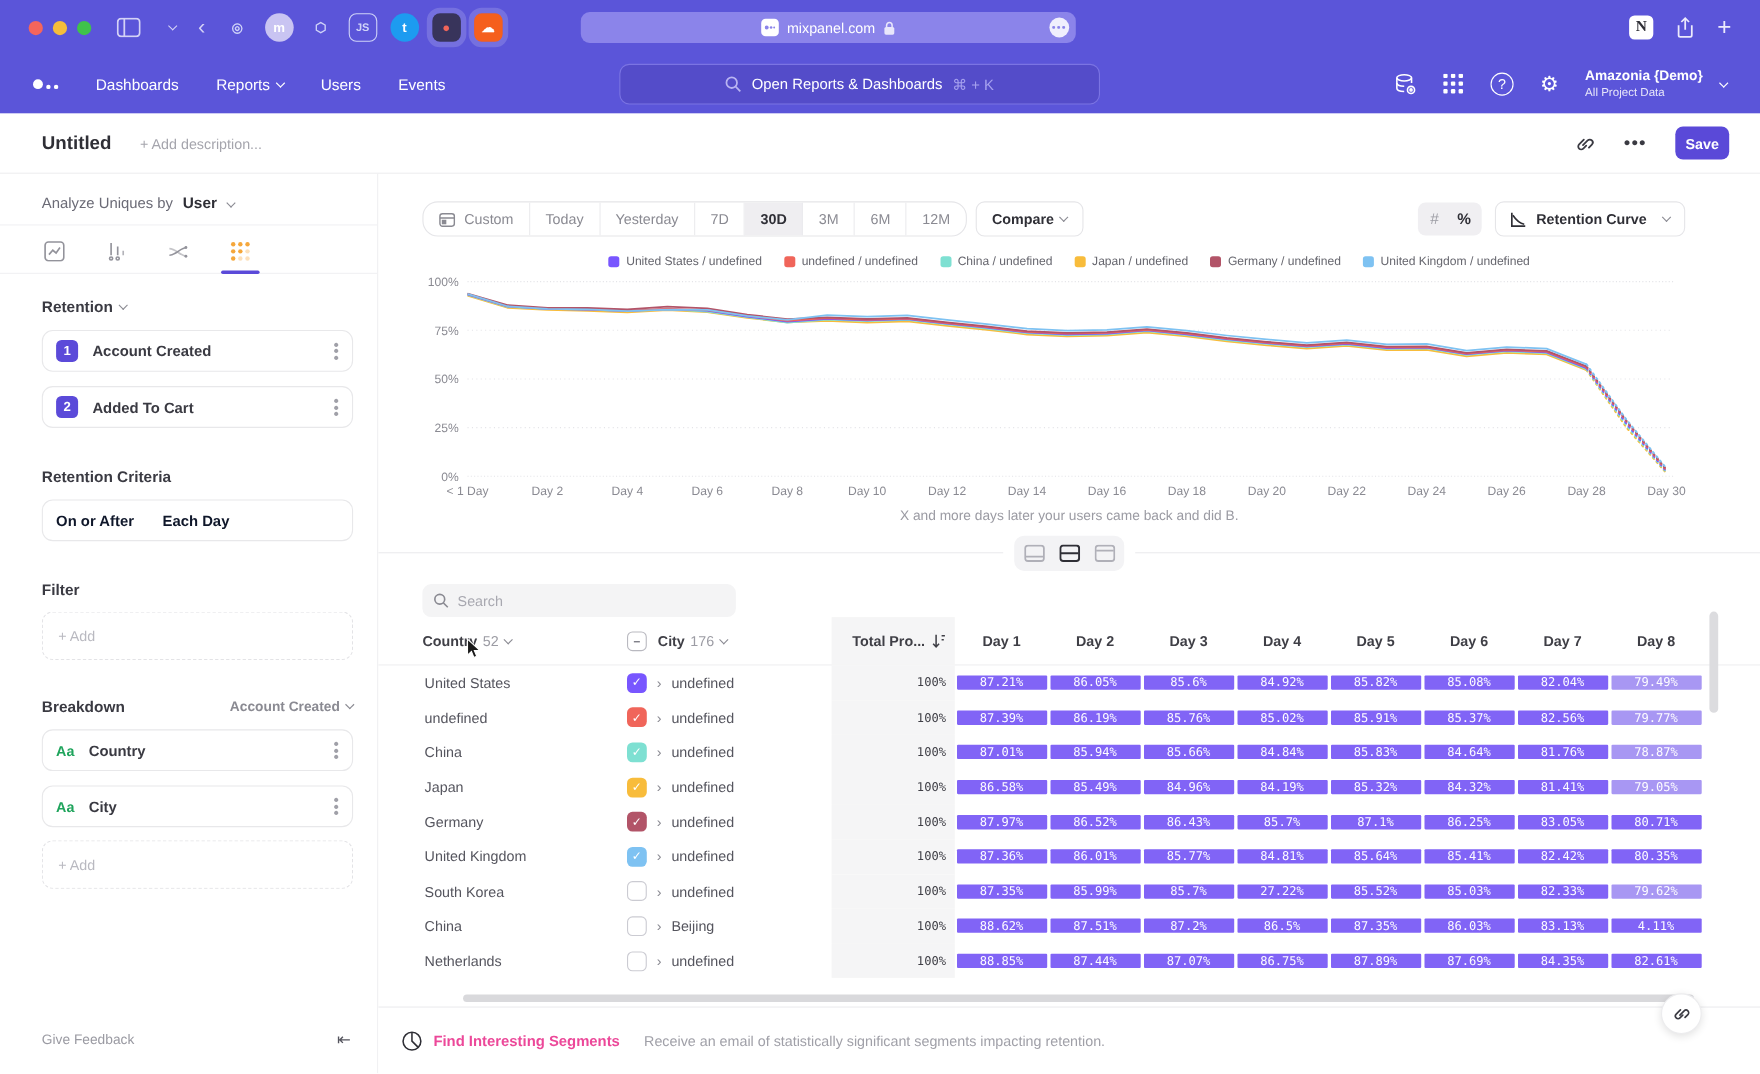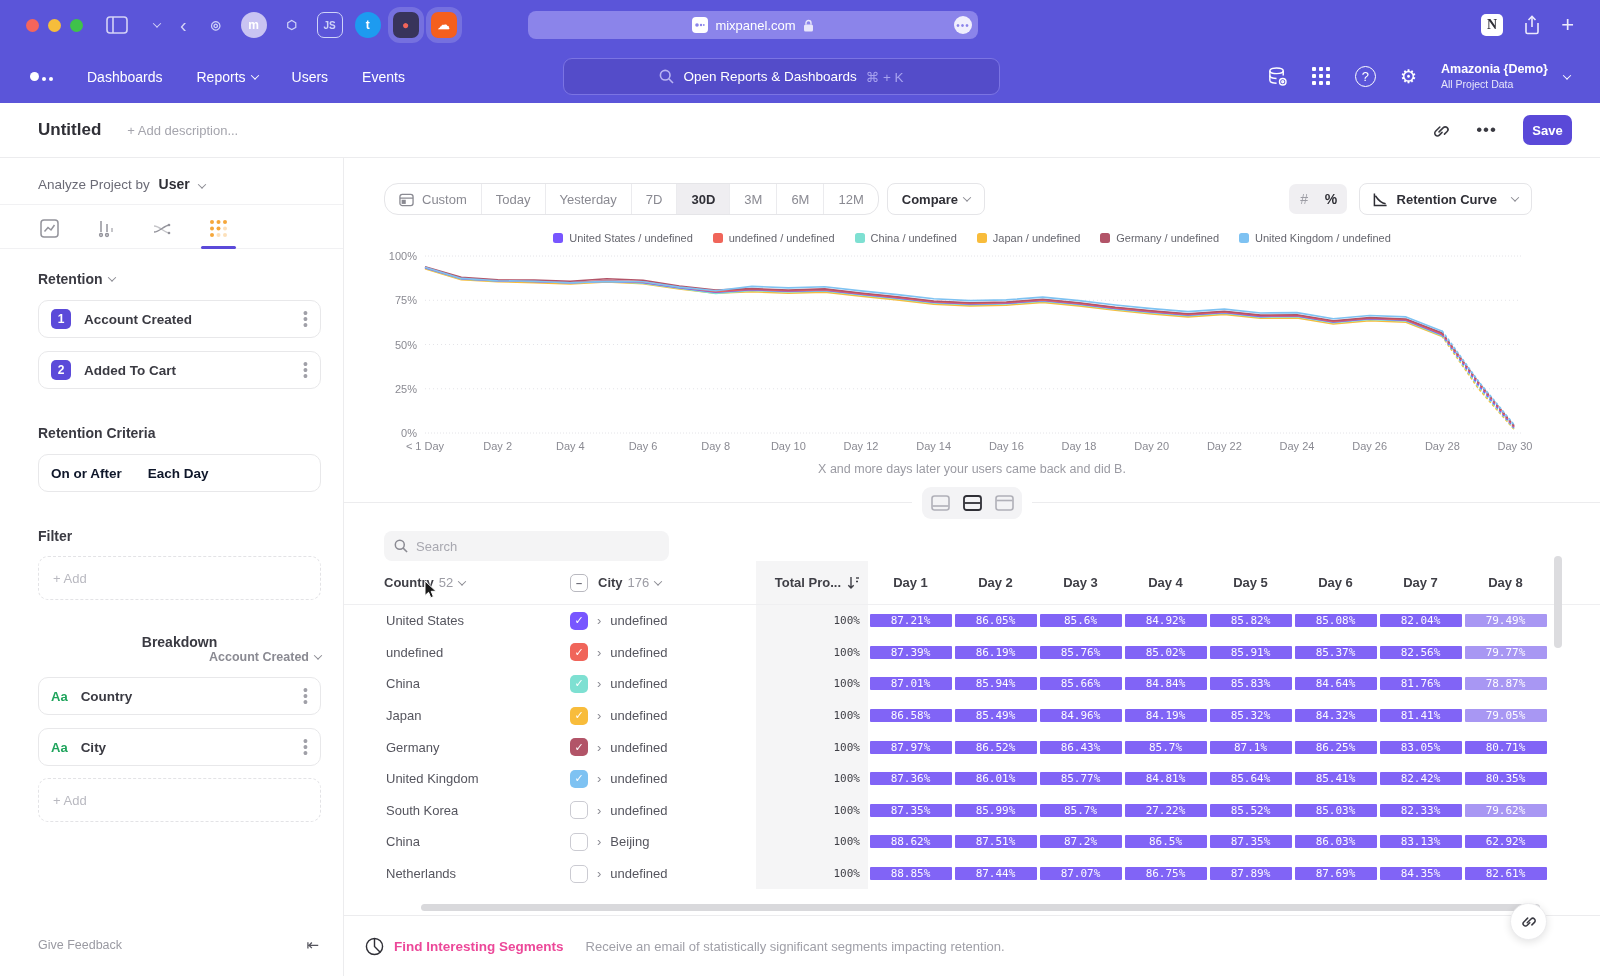--- a/index.html
+++ b/index.html
@@ -64,21 +64,21 @@
   .card { border:1px solid #e8e8ea; border-radius:10px; height:38px; display:flex; align-items:center;
           padding:0 12px; margin-top:13px; background:#fff; }
   .badge { width:20px; height:20px; border-radius:5px; background:#5b4ad9; color:#fff; font-size:12px; font-weight:bold;
            display:flex; align-items:center; justify-content:center; }
   .card .lbl { font-size:13.5px; font-weight:bold; color:#3a3a42; margin-left:13px; }
   .kebab { margin-left:auto; color:#a0a0a8; font-size:14px; letter-spacing:0; line-height:.45; text-align:center; }
   .addcard { border:1.5px dashed #e3e3e6; border-radius:10px; height:44px; display:flex; align-items:center;
              padding:0 14px; color:#b9b9c0; font-size:13px; margin-top:12px; }
   .aa { color:#1fa45c; font-size:13px; font-weight:bold; }
   .crit-card .v { font-size:13.5px; color:#0f172a; font-weight:bold; }
-  .bd-head { display:flex; align-items:center;flex-direction:column; }
+  .bd-head { display:flex; align-items:center; }
   .bd-scope { margin-left:auto; font-size:12.5px; color:#8a8a92; display:flex; align-items:center; }
   .give-fb { position:absolute; bottom:22px; left:38px; right:24px; display:flex; align-items:center;
              color:#9a9aa2; font-size:12.5px; }
 
   
   .main { position:relative; flex:1; background:#fff; }
   .controls { display:flex; align-items:center; padding:25px 68px 0 40px; }
   .seg { display:flex; border:1px solid #e5e5e8; border-radius:14px; overflow:hidden; background:#fff; height:32px; }
   .seg-item { display:flex; align-items:center; gap:8px; padding:0 14px; font-size:13px; color:#8a8a92;
               border-right:1px solid #ebebee; cursor:pointer; white-space:nowrap; }
@@ -271,21 +271,21 @@
         </svg>
       <span class="dots3">•••</span>
       <button class="save-btn">Save</button>
     </div>
   </div>
 
   <div class="bodywrap">
 
     <aside class="sidebar">
       <div class="sb-analyze">
-        <span>Analyze Project by</span>
+        <span>Analyze Uniques by</span>
         <b>User</b>
         <span class="chev" style="color:#8a8a92"></span>
       </div>
 
       <div class="sb-tabs">
         <span class="sb-tab">
           <svg width="19" height="19" viewBox="0 0 19 19" fill="none" stroke="currentColor" stroke-width="1.5">
               <rect x="1" y="1" width="17" height="17" rx="3"></rect>
               <path d="M4.5 12.5 8 8.5l3 2.5 3.5-5"></path>
             </svg>
@@ -846,21 +846,21 @@
             <div class="td day">
               <div class="cell">87.35%</div>
             </div>
             <div class="td day">
               <div class="cell">86.03%</div>
             </div>
             <div class="td day">
               <div class="cell">83.13%</div>
             </div>
             <div class="td day">
-              <div class="cell">62.92%</div>
+              <div class="cell">4.11%</div>
             </div>
             <div class="td day sliver">
               <div class="cell"></div>
             </div>
           </div>
 
   <div class="grid trow">
     <div class="td country">Netherlands</div>
     <div class="td city">
       <span class="chkbox off"></span>

